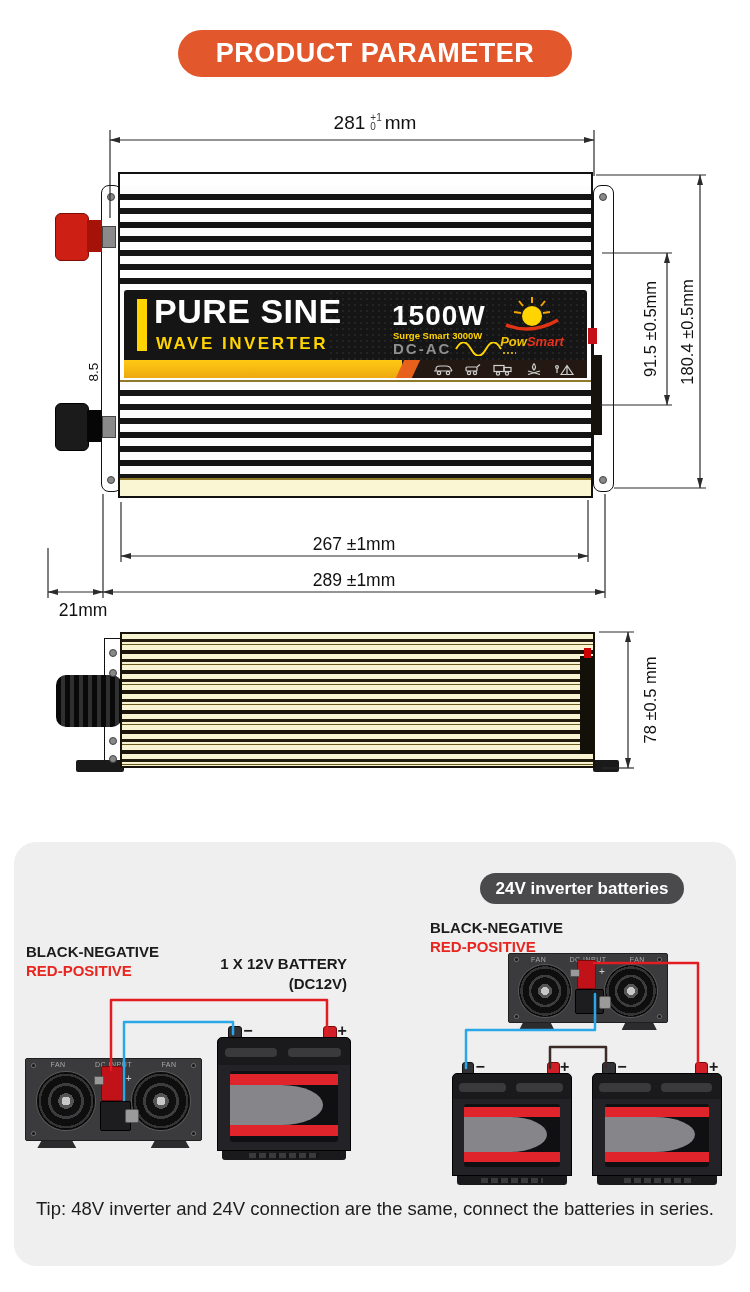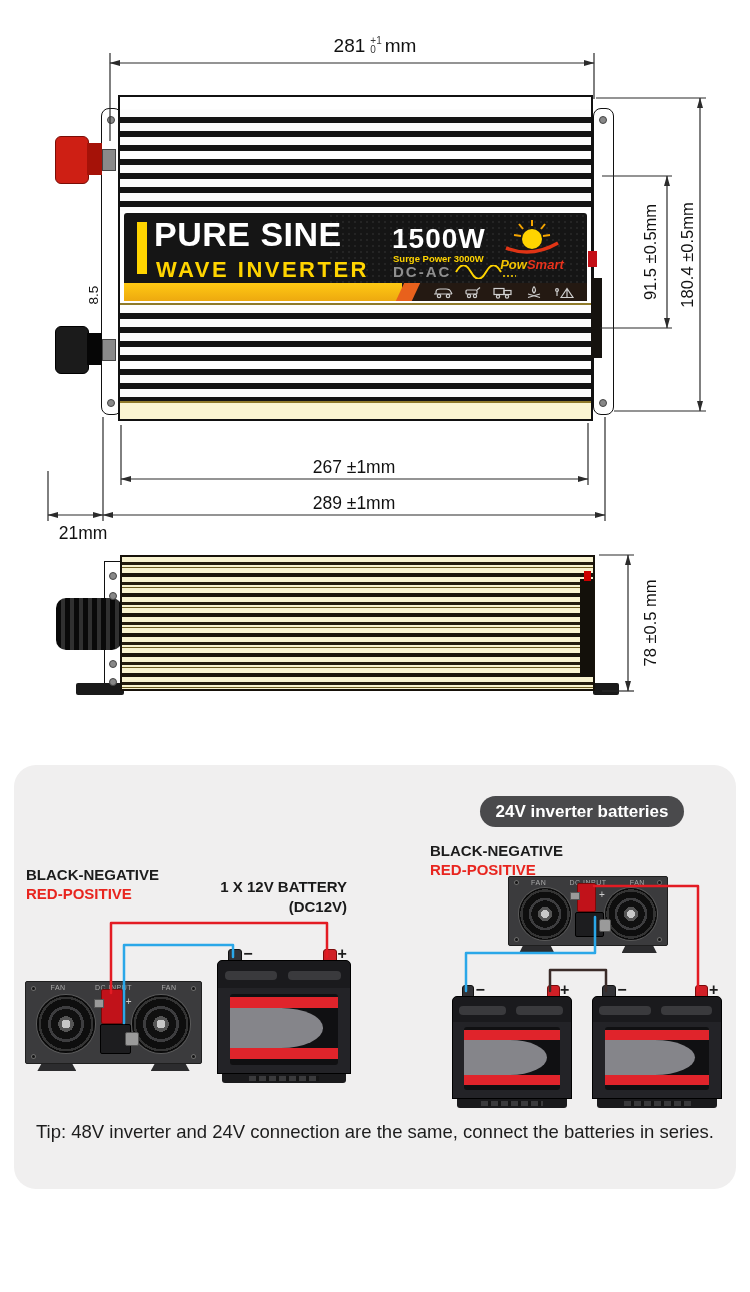--- a/index.html
+++ b/index.html
@@ -30,21 +30,21 @@
   .fins-top{top:12px;height:102px;}
   .fins-bot{top:206px;height:98px;border-top:2px solid #8F7A2A;}
   .cream{left:0;right:0;bottom:0;height:16px;background:#FAF5D2;border-top:2px solid #8F7A2A;}
 
   .label{left:4px;right:4px;top:116px;height:88px;z-index:3;}
   .lab-black{left:0;right:0;top:0;height:70px;background:#151515;border-radius:3px 3px 0 0;overflow:hidden;}
   .lab-black::after{content:"";position:absolute;right:0;top:0;bottom:0;width:56%;
       background-image:radial-gradient(#4a4a4a 1px,transparent 1.3px);background-size:6px 6px;opacity:.28;}
   .ybar{left:13px;top:9px;width:10px;height:52px;background:#FFD400;}
   .brand1{left:30px;top:2px;font-size:34px;font-weight:900;color:#fff;letter-spacing:.5px;z-index:2;}
-  .brand2{left:32px;top:44px;font-size:22px;font-weight:900;color:#FFD400;letter-spacing:2.5px;z-index:2;}
+  .brand2{left:32px;top:44px;font-size:17px;font-weight:900;color:#FFD400;letter-spacing:2.5px;z-index:2;}
   .power{left:268px;top:10px;font-size:28px;font-weight:900;color:#fff;letter-spacing:1px;z-index:2;}
   .surge{left:269px;top:40px;font-size:9.5px;font-weight:700;color:#FFD400;z-index:2;}
   .dcac{left:269px;top:50px;font-size:15px;font-weight:700;color:#8f8f8f;letter-spacing:2px;z-index:2;}
   .sinewave{left:330px;top:52px;z-index:2;}
   .logo{left:368px;top:2px;width:80px;height:66px;z-index:2;}
   .logo-text{left:0;top:42px;width:100%;text-align:center;font-size:13px;font-weight:900;font-style:italic;}
   .logo-pow{color:#F5C400;}
   .logo-smart{color:#E8321C;}
 
   .lab-strip{left:0;right:0;top:70px;height:18px;background:#241912;}
@@ -122,20 +122,21 @@
   .wr-bot{position:absolute;left:0;right:0;top:76%;height:16%;background:#E0242B;}
   .bfoot{position:absolute;left:4%;right:4%;bottom:0;height:9px;background:#1A1A1C;border-radius:0 0 3px 3px;}
   .bvents{position:absolute;left:22%;right:22%;top:25%;height:50%;
           background:repeating-linear-gradient(90deg,#3a3a3c 0 7px,#141414 7px 10px);}
 </style>
 </head>
 <body>
 
 <div class="page">
 
+  <div class="banner">PRODUCT PARAMETER</div>
 
   <div class="drawing-area">
 
     <svg class="dim-svg" width="750" height="712" viewBox="0 0 750 712">
       <defs>
         <marker id="arr" markerWidth="12" markerHeight="8" refX="10.5" refY="3.5" orient="auto-start-reverse" markerUnits="userSpaceOnUse">
           <path d="M0.5,0.5 L11,3.5 L0.5,6.5 Z" fill="#2b2b2b"></path>
         </marker>
       </defs>
       <g stroke="#2b2b2b" stroke-width="1.2" fill="none">
@@ -171,21 +172,21 @@
 
     <div class="abs front-body">
       <div class="abs fins fins-top"></div>
 
       <div class="abs label">
         <div class="abs lab-black">
           <div class="abs ybar"></div>
           <div class="abs brand1">PURE SINE</div>
           <div class="abs brand2">WAVE INVERTER</div>
           <div class="abs power">1500W</div>
-          <div class="abs surge">Surge Power 3000W</div>
+          <div class="abs surge">Surge Smart 3000W</div>
           <div class="abs dcac">DC-AC</div>
           <svg class="abs sinewave" width="64" height="14">
             <path d="M2,7 C7,-2 12,-2 17,7 S27,16 32,7 S42,-2 47,7" stroke="#FFD400" fill="none" stroke-width="2"></path>
             <path d="M49,11 H62" stroke="#FFD400" stroke-width="1.5" stroke-dasharray="2 2" fill="none"></path>
           </svg>
           <div class="abs logo">
             <svg width="80" height="42">
               <g stroke="#F5A500" stroke-width="2">
                 <line x1="40" y1="5" x2="40" y2="11"></line>
                   <line x1="27" y1="9" x2="31" y2="14"></line>

